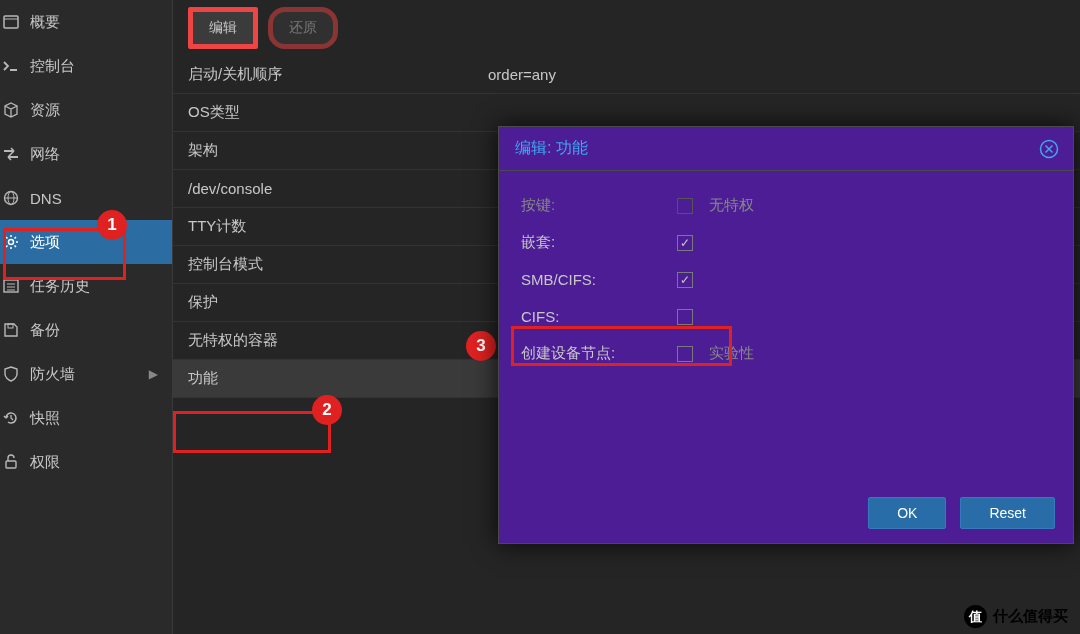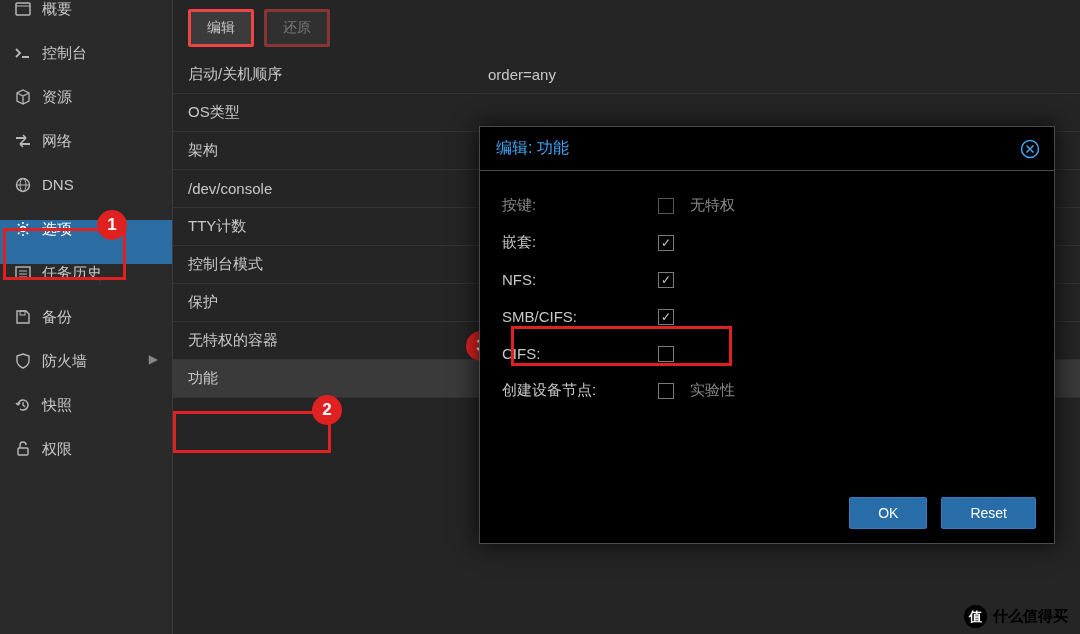--- a/index.html
+++ b/index.html
@@ -16,22 +16,22 @@
       position: absolute;
       left: 0; top: 0;
       width: 173px;
       height: 634px;
       background: #2a2a2a;
       border-right: 1px solid #3a3a3a;
     }
     .sidebar-item {
       height: 44px;
       display: flex;
-      align-items: flex-start;
-      padding-left: 14px;
+      align-items: center;
+      padding-left: 2px;
       font-size: 15px;
       color: #c8c8c8;
       cursor: pointer;
       position: relative;
     }
     .sidebar-item.active {
       background: #2b6ca3;
       color: #ffffff;
     }
     .sidebar-item .icon {
@@ -58,30 +58,31 @@
     }
     .toolbar {
       height: 56px;
       display: flex;
       align-items: center;
       padding-left: 15px;
       gap: 10px;
     }
     .btn {
       background: #3b3b3b;
-      border: 3px solid #ef4444;
+      border: 5px solid #ef4444;
       color: #c8c8c8;
       padding: 7px 16px;
       font-size: 14px;
       border-radius: 2px;
       cursor: pointer;
     }
     .btn.disabled {
       opacity: 0.5;
       cursor: not-allowed;
+      border-radius: 17px;
     }
     .table {
       width: 100%;
     }
     .table-row {
       height: 38px;
       display: flex;
       align-items: center;
       border-bottom: 1px solid #333;
       font-size: 15px;
@@ -131,23 +132,23 @@
     }
     .red-box-3 {
       position: absolute;
       left: 511px; top: 326px;
       width: 221px; height: 40px;
       border: 3px solid #e02121;
       z-index: 300;
     }
     .dialog-backdrop {
       position: absolute;
-      left: 479px; top: 126px;
+      left: 498px; top: 126px;
       width: 576px; height: 418px;
-      background: #000000;
+      background: #4c1d95;
       box-shadow: 0 0 24px rgba(0,0,0,0.8);
       border: 1px solid #4a4a4a;
       z-index: 200;
     }
     .dialog-header {
       height: 44px;
       display: flex;
       align-items: center;
       padding: 0 16px;
       border-bottom: 1px solid #4a4a4a;
@@ -411,26 +412,20 @@
         </div>
       <div class="form-suffix">无特权</div>
     </div>
     <div class="form-row">
       <div class="form-label">嵌套:</div>
       <div class="form-check">
           <div class="checkbox checked"></div>
         </div>
     </div>
     <div class="form-row">
-      <div class="form-label">NFS:</div>
-      <div class="form-check">
-          <div class="checkbox checked"></div>
-        </div>
-    </div>
-    <div class="form-row">
       <div class="form-label">SMB/CIFS:</div>
       <div class="form-check">
           <div class="checkbox checked"></div>
         </div>
     </div>
     <div class="form-row">
       <div class="form-label">CIFS:</div>
       <div class="form-check">
           <div class="checkbox"></div>
         </div>

